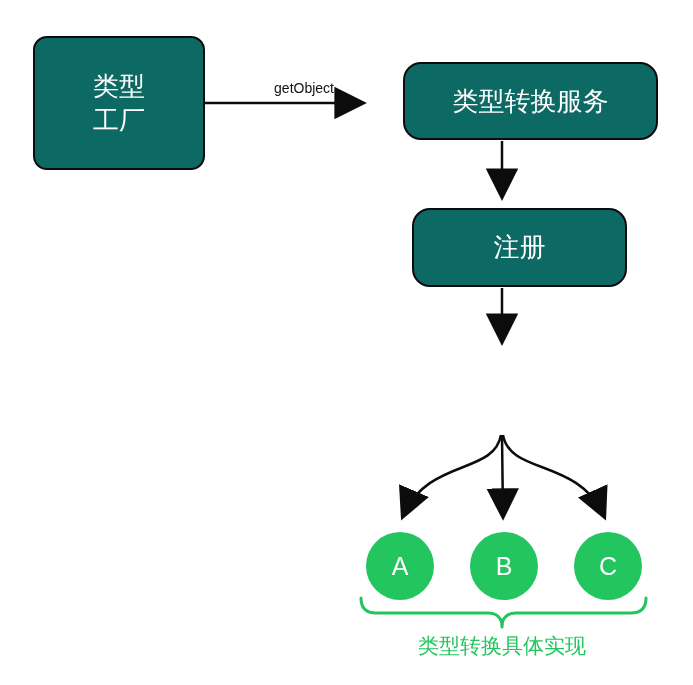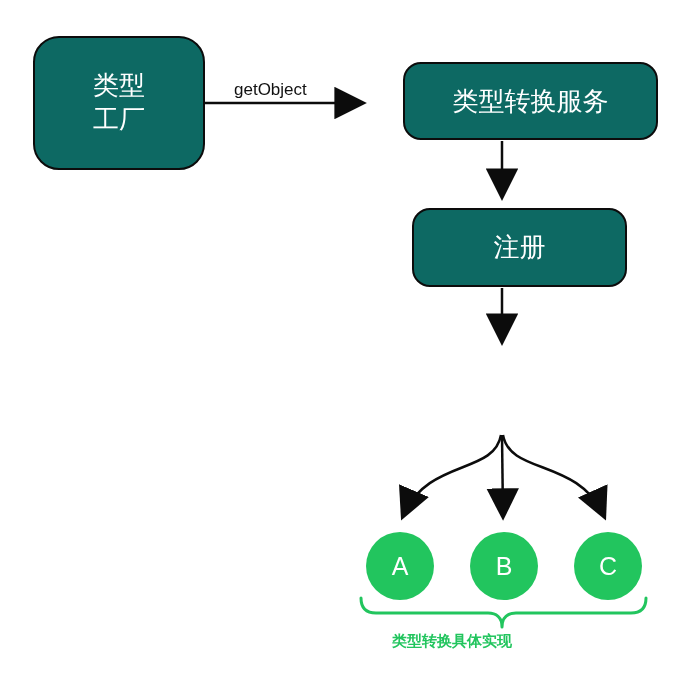--- a/index.html
+++ b/index.html
@@ -16,45 +16,45 @@
     background:var(--node_fill,#0d6963);
     border:2px solid var(--node_stroke,#0c0c0c);
     color:var(--node_text,#ffffff);
     display:flex;align-items:center;justify-content:center;
     text-align:center;
     font-size:26px;
     white-space:pre-line;
     box-sizing:border-box;
     line-height:1.32;
   }
-  #node-factory{left:33px;top:36px;width:172px;height:134px;border-radius:26px;font-family:Liberation Serif, serif;}
+  #node-factory{left:33px;top:36px;width:172px;height:134px;border-radius:14px;}
   #node-service{left:375px;top:62px;width:255px;height:78px;border-radius:18px;margin-left:28px;}
   #node-register{left:412px;top:208px;width:215px;height:79px;border-radius:18px;}
   #node-use{left:411px;top:353px;width:183px;height:80px;border-radius:18px;}
   .impl-circle{
     position:absolute;
     width:68px;height:68px;border-radius:50%;
     background:var(--impl_fill,#22c55e);
     color:#ffffff;
     display:flex;align-items:center;justify-content:center;
     font-size:25px;
   }
   #circle-a{left:366px;top:532px;}
   #circle-b{left:470px;top:532px;}
   #circle-c{left:574px;top:532px;}
   #edge-layer{position:absolute;left:0;top:0;pointer-events:none;}
   #get-object-label{
     position:absolute;left:234px;top:80px;width:100px;
-    text-align:left;
-    font-size:17px;color:#111111;
+    text-align:right;
+    font-size:14px;color:#111111;
   }
   #brace-caption{
     position:absolute;left:392px;top:632px;width:220px;
-    text-align:left;
-    font-size:15px;font-weight:bold;
+    text-align:center;
+    font-size:21px;font-weight:normal;
     color:var(--impl_fill,#22c55e);
   }
 </style>
 </head>
 <body>
 
 <div id="canvas">
 
   <svg id="edge-layer" width="693" height="685" viewBox="0 0 693 685">
     <defs>

